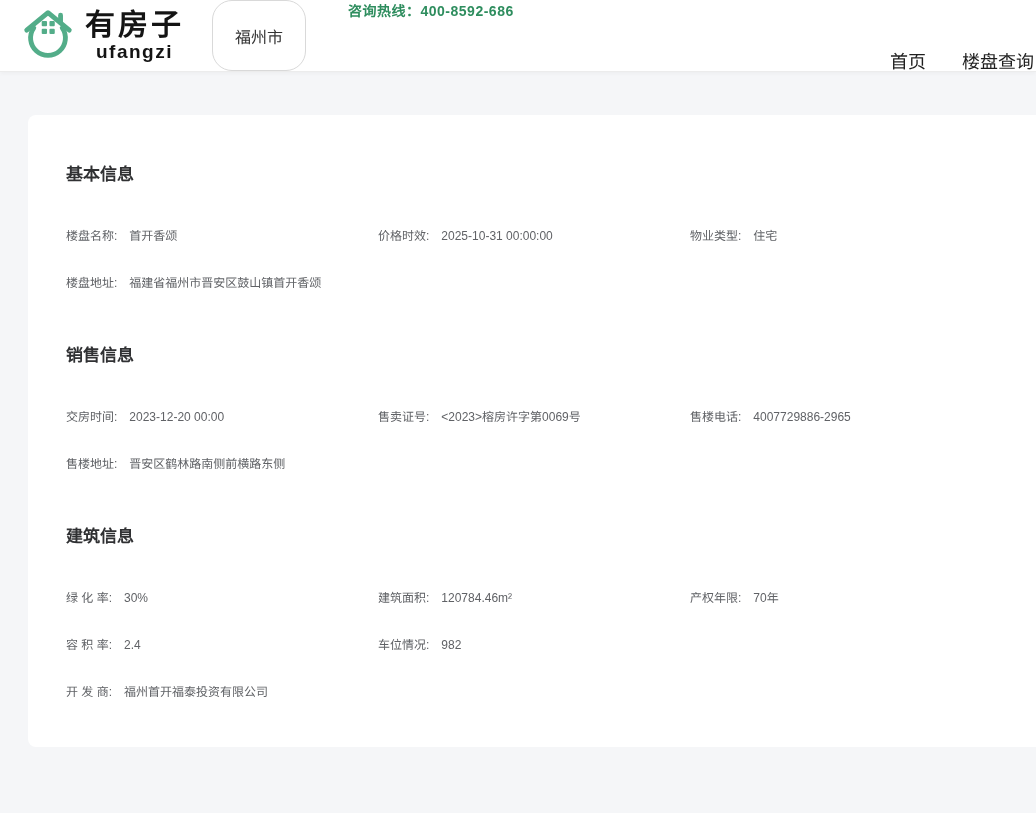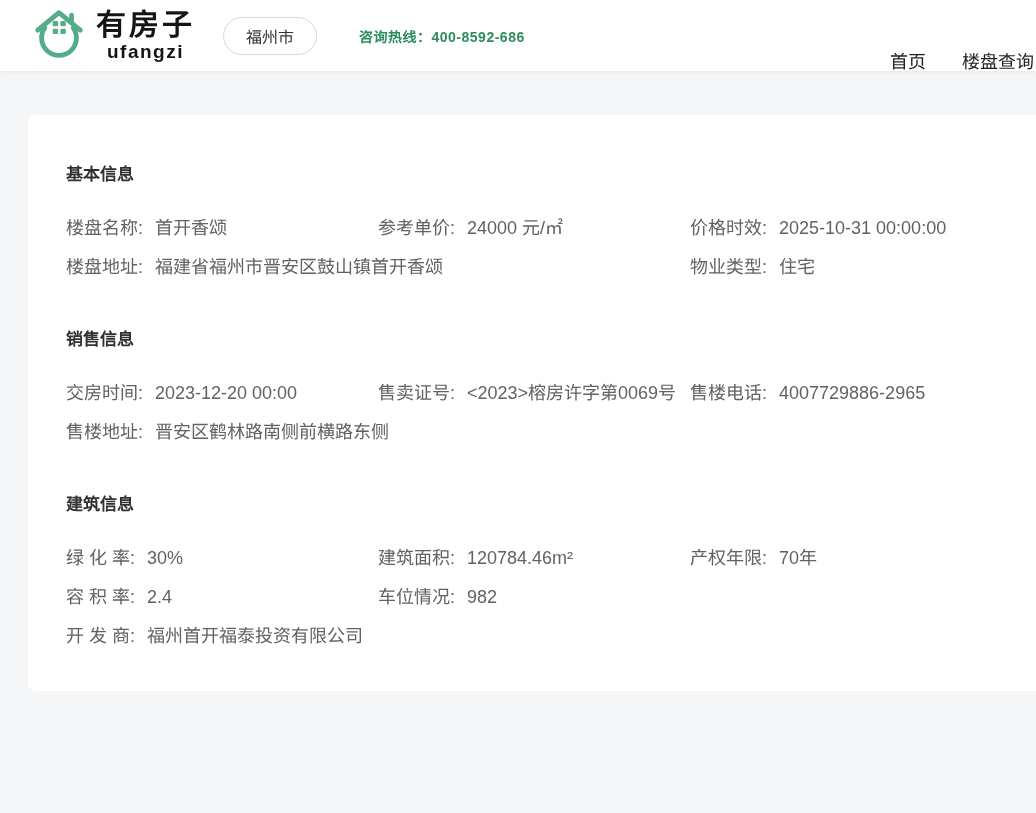--- a/index.html
+++ b/index.html
@@ -11,22 +11,21 @@
     overflow-x: hidden;
   }
 
   
   .header {
     height: 72px;
     background: #ffffff;
     border-bottom: 1px solid #ececec;
     box-shadow: 0 2px 4px rgba(0,0,0,0.03);
     display: flex;
-    align-items: center;
-    padding: 0 2px 0 30px;
+    padding: 0 2px 0 19px;
   }
   .brand {
     display: flex;
     align-items: center;
     cursor: pointer;
   }
   .brand-icon { width: 58px; height: 58px; margin-right: 8px; }
   .brand-text { display: flex; flex-direction: column; align-items: center; line-height: 1; }
   .brand-name {
     font-size: 30px;
@@ -82,24 +81,25 @@
     font-weight: 700;
     color: #303133;
     margin-bottom: 33px;
   }
   .field-grid {
     display: grid;
     grid-template-columns: 312px 312px 1fr;
     row-gap: 19px;
   }
   .field {
-    font-size: 18px;
+    font-size: 12px;
     color: #606266;
     line-height: 20px;
     white-space: nowrap;
+    margin-top: 8px;
   }
   .field .field-value { margin-left: 12px; }
   .span-2 { grid-column: span 2; }
   .span-3 { grid-column: span 3; }
 </style>
 </head>
 <body>
 
 <header class="header">
   <div class="brand">
@@ -134,30 +134,27 @@
 
 <main class="card">
 
   <section class="section">
     <h2 class="section-title">基本信息</h2>
     <div class="field-grid">
       <div class="field">
         <span class="field-label">楼盘名称:</span><span class="field-value">首开香颂</span>
       </div>
       <div class="field">
-        <span class="field-label">参考单价:</span><span class="field-value">24000 元/㎡</span>
-      </div>
-      <div class="field">
         <span class="field-label">价格时效:</span><span class="field-value">2025-10-31 00:00:00</span>
+      </div>
+      <div class="field">
+        <span class="field-label">物业类型:</span><span class="field-value">住宅</span>
       </div>
       <div class="field span-2">
         <span class="field-label">楼盘地址:</span><span class="field-value">福建省福州市晋安区鼓山镇首开香颂</span>
-      </div>
-      <div class="field">
-        <span class="field-label">物业类型:</span><span class="field-value">住宅</span>
       </div>
     </div>
   </section>
 
   <section class="section">
     <h2 class="section-title">销售信息</h2>
     <div class="field-grid">
       <div class="field">
         <span class="field-label">交房时间:</span><span class="field-value">2023-12-20 00:00</span>
       </div>

